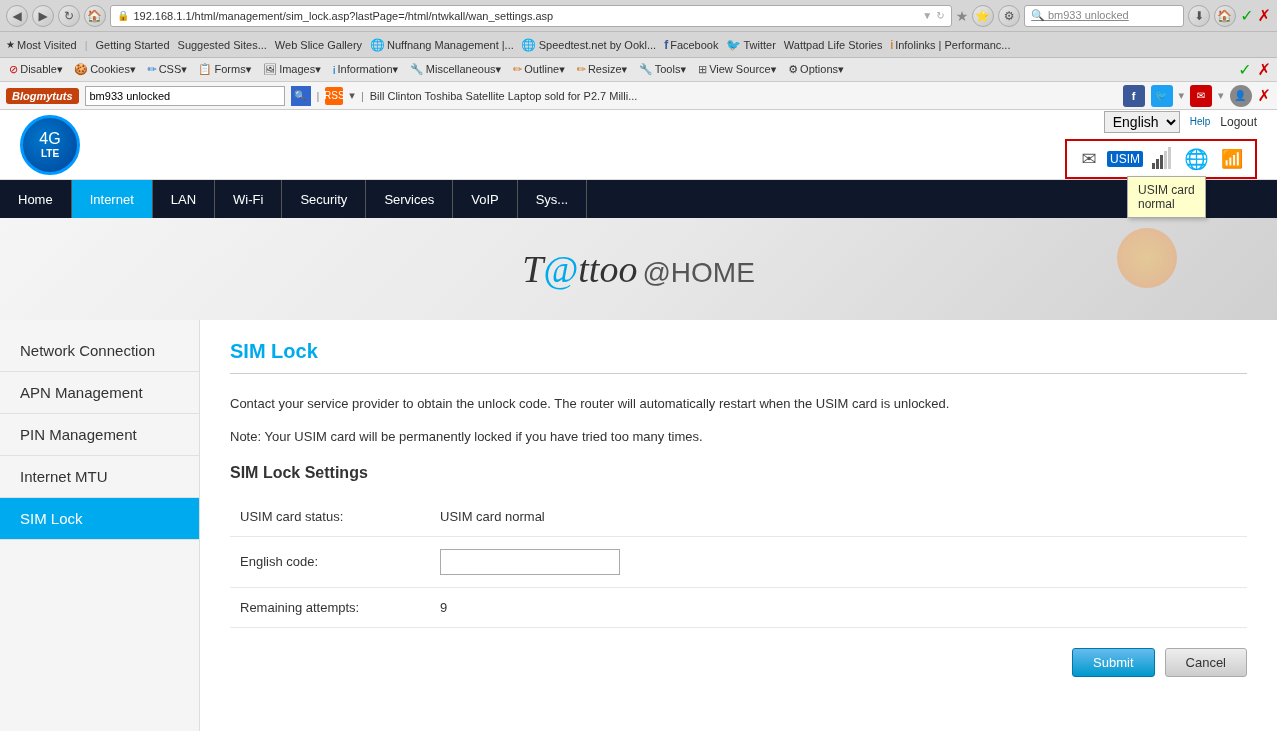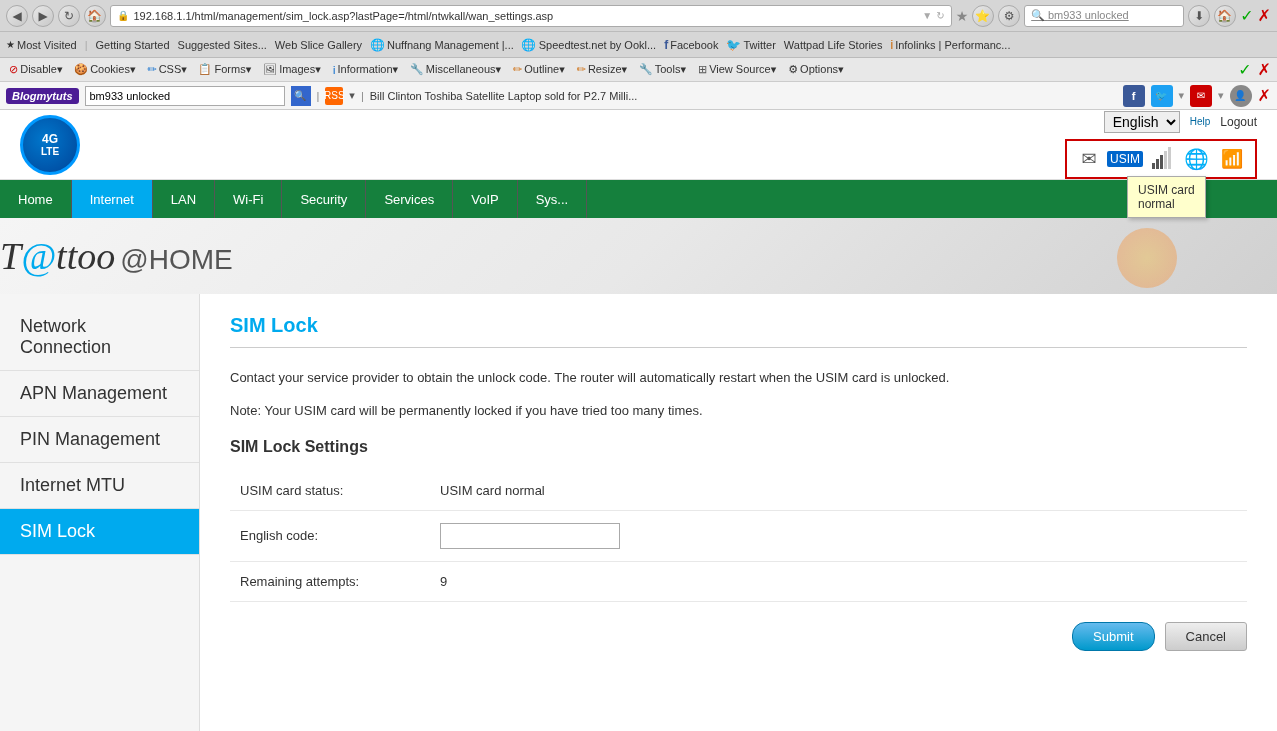--- a/index.html
+++ b/index.html
@@ -20,86 +20,86 @@
     .bookmarks-bar { background: #d6d6d6; padding: 2px 6px; display: flex; align-items: center; gap: 8px; height: 26px; border-bottom: 1px solid #bbb; font-size: 11px; }
     .bookmark-item { display: flex; align-items: center; gap: 2px; cursor: pointer; color: #333; white-space: nowrap; }
     .bm-icon { font-size: 10px; }
 
     
     .dev-toolbar { background: #e8e8e8; padding: 2px 6px; display: flex; align-items: center; gap: 6px; height: 24px; border-bottom: 1px solid #ccc; font-size: 11px; }
     .dev-btn { display: flex; align-items: center; gap: 2px; cursor: pointer; color: #333; padding: 1px 3px; }
 
     
     .ext-bar { background: #f5f5f5; padding: 2px 6px; display: flex; align-items: center; gap: 6px; height: 28px; border-bottom: 1px solid #ccc; }
-    .blog-logo { background: #4c1d95; color: white; font-size: 11px; font-weight: bold; padding: 2px 6px; border-radius: 3px; font-style: italic; }
+    .blog-logo { background: #c2410c; color: white; font-size: 11px; font-weight: bold; padding: 2px 6px; border-radius: 3px; font-style: italic; }
     .ext-input { width: 200px; height: 20px; border: 1px solid #aaa; padding: 0 4px; font-size: 11px; }
     .ext-search-btn { width: 20px; height: 20px; background: #3366cc; border: none; cursor: pointer; color: white; font-size: 10px; }
     .rss-btn { background: #ff6600; color: white; width: 18px; height: 18px; font-size: 10px; border: none; display: flex; align-items: center; justify-content: center; cursor: pointer; border-radius: 2px; }
     .feed-text { font-size: 11px; color: #333; flex: 1; overflow: hidden; white-space: nowrap; }
     .fb-icon { width: 22px; height: 22px; background: #3b5998; color: white; font-size: 11px; font-weight: bold; border-radius: 3px; display: flex; align-items: center; justify-content: center; }
     .twitter-icon { width: 22px; height: 22px; background: #1da1f2; color: white; font-size: 10px; border-radius: 3px; display: flex; align-items: center; justify-content: center; }
     .mail-icon { width: 22px; height: 22px; background: #cc0000; color: white; font-size: 10px; border-radius: 3px; display: flex; align-items: center; justify-content: center; }
     .ext-check { color: #00aa00; font-size: 16px; }
     .ext-x { color: #cc0000; font-size: 16px; }
     .person-icon { width: 22px; height: 22px; background: #888; border-radius: 50%; display: flex; align-items: center; justify-content: center; color: white; font-size: 10px; }
 
     
     .page-content { background: white; width: 1277px; min-height: 600px; }
 
     
     .router-header { background: white; padding: 10px 20px; display: flex; align-items: center; justify-content: space-between; height: 70px; border-bottom: 1px solid #ddd; }
     .logo-area { display: flex; align-items: center; }
     .globe-logo { width: 60px; height: 60px; background: radial-gradient(circle at 40% 40%, #0077cc, #004499); border-radius: 50%; display: flex; flex-direction: column; align-items: center; justify-content: center; color: white; font-size: 8px; font-weight: bold; border: 3px solid #0099ff; }
-    .logo-4g { font-size: 12px; font-weight: bold; }
+    .logo-4g { font-size: 16px; font-weight: normal; }
     .logo-lte { font-size: 10px; }
     .header-right { display: flex; flex-direction: column; align-items: flex-end; gap: 6px; }
     .header-top-right { display: flex; align-items: center; gap: 10px; }
     .lang-select { height: 22px; font-size: 14px; border: 1px solid #aaa; padding: 0 4px; }
     .help-link { color: #0369a1; font-size: 10px; cursor: pointer; }
     .logout-link { color: #333; font-size: 12px; cursor: pointer; }
     .status-icons { display: flex; align-items: center; gap: 8px; border: 2px solid #cc0000; padding: 4px 8px; background: white; position: relative; }
     .status-icon-item { display: flex; align-items: center; justify-content: center; width: 28px; height: 28px; cursor: pointer; }
     .usim-badge { background: #0066cc; color: white; font-size: 12px; padding: 1px 3px; border-radius: 2px; }
     .signal-bars { display: flex; align-items: flex-end; gap: 1px; height: 20px; }
 
     
     .tooltip-box { position: absolute; background: #ffffcc; border: 1px solid #aaa; padding: 6px 10px; font-size: 12px; color: #333; white-space: nowrap; top: 35px; left: 60px; box-shadow: 2px 2px 4px rgba(0,0,0,0.2); z-index: 100; }
 
     
-    .nav-menu { background: #15803d; display: flex; align-items: flex-start; height: 38px; }
+    .nav-menu { background: #0f172a; display: flex; align-items: flex-start; height: 38px; }
     .nav-item { color: white; padding: 0 18px; height: 38px; display: flex; align-items: center; cursor: pointer; font-size: 13px; border-right: 1px solid #555; }
     .nav-item.active { background: #00aaee; }
 
     
-    .banner { height: 76px; background: linear-gradient(135deg, #f5f5f5 0%, #e8e8e8 50%, #d0d0d0 100%); display: flex; align-items: center; justify-content: flex-start; overflow: hidden; position: relative; }
+    .banner { height: 102px; background: linear-gradient(135deg, #f5f5f5 0%, #e8e8e8 50%, #d0d0d0 100%); display: flex; align-items: center; justify-content: center; overflow: hidden; position: relative; }
     .banner-decoration { position: absolute; right: 100px; top: 10px; width: 60px; height: 60px; border-radius: 50%; background: radial-gradient(circle, #ffaa00, #ff6600); opacity: 0.3; }
 
     
     .main-area { display: flex; min-height: 500px; }
 
     
     .sidebar { width: 200px; background: #f5f5f5; border-right: 1px solid #ddd; padding: 10px 0; }
-    .sidebar-item { padding: 12px 20px; cursor: pointer; font-size: 18px; color: #333; border-bottom: 1px solid #e0e0e0; }
+    .sidebar-item { padding: 12px 20px; cursor: pointer; font-size: 15px; color: #333; border-bottom: 1px solid #e0e0e0; }
     .sidebar-item.active { background: #00aaee; color: white; }
 
     
     .content-area { flex: 1; padding: 20px 30px; }
     .page-title { font-size: 20px; color: #00aaee; margin-bottom: 10px; }
     .title-divider { border: none; border-top: 1px solid #ccc; margin-bottom: 20px; }
     .description { font-size: 13px; color: #333; margin-bottom: 15px; line-height: 1.5; }
     .note { font-size: 13px; color: #333; margin-bottom: 20px; }
     .note strong { font-weight: normal; }
     .section-title { font-size: 16px; font-weight: bold; color: #333; margin-bottom: 15px; }
     .form-table { width: 100%; border-collapse: collapse; }
     .form-row { border-bottom: 1px solid #e8e8e8; }
     .form-label { padding: 12px 10px; color: #333; font-size: 13px; width: 200px; vertical-align: middle; }
     .form-value { padding: 12px 10px; color: #333; font-size: 13px; vertical-align: middle; }
     .form-input { width: 180px; height: 26px; border: 1px solid #aaa; padding: 0 6px; font-size: 12px; }
     .btn-row { padding: 20px 0; display: flex; gap: 10px; justify-content: flex-end; }
-    .btn-submit { background: linear-gradient(to bottom, #66bbee, #0099cc); color: white; border: 1px solid #0077aa; padding: 6px 20px; cursor: pointer; font-size: 13px; border-radius: 13px; }
+    .btn-submit { background: linear-gradient(to bottom, #66bbee, #0099cc); color: white; border: 1px solid #0077aa; padding: 6px 20px; cursor: pointer; font-size: 13px; border-radius: 3px; }
     .btn-cancel { background: linear-gradient(to bottom, #eeeeee, #cccccc); color: #333; border: 1px solid #aaa; padding: 6px 20px; cursor: pointer; font-size: 13px; border-radius: 3px; }
   </style>
 </head>
 <body>
 
 <div class="browser-chrome">
 
   <div class="top-bar">
     <div class="nav-btn">◀</div>
     <div class="nav-btn">▶</div>

